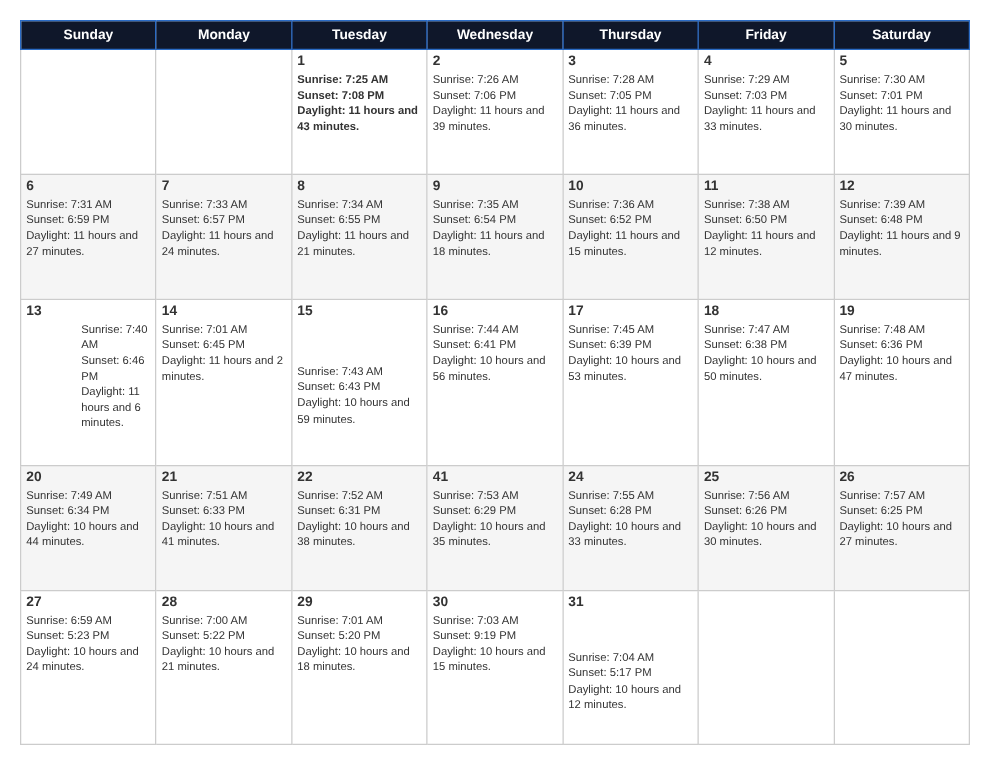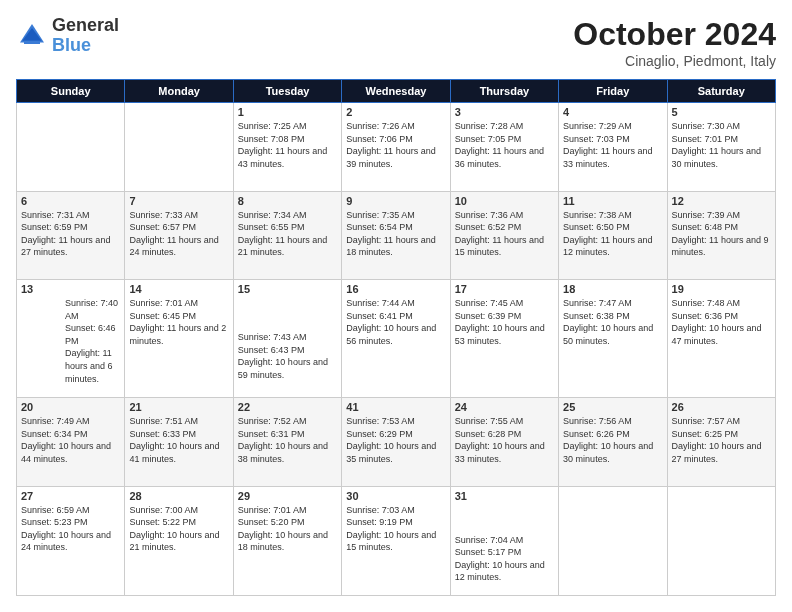--- a/index.html
+++ b/index.html
@@ -95,57 +95,40 @@
       line-height: 1.4;
       color: #333;
     }
     .empty { background: #fff !important; }
     .row-even td { background: #f0f0f0; }
   </style>
 </head>
 <body>
 
 <div class="page">
-  <div class="header">
-    <div class="logo">
-      <svg class="logo-icon" viewBox="0 0 40 40">
-        <polygon points="20,5 35,28 5,28" fill="#3a7bd5"></polygon>
-        <polygon points="20,10 32,26 8,26" fill="#1a5bbf"></polygon>
-        <rect x="10" y="26" width="20" height="4" fill="#3a7bd5"></rect>
-      </svg>
-      <div class="logo-text">
-        <span>General</span>
-        <span>Blue</span>
-      </div>
-    </div>
-    <div class="title-block">
-      <div class="month-title">October 2024</div>
-      <div class="subtitle">Cinaglio, Piedmont, Italy</div>
-    </div>
-  </div>
 
   <table class="calendar">
     <thead>
       <tr>
       <th>Sunday</th>
           <th>Monday</th>
           <th>Tuesday</th>
           <th>Wednesday</th>
           <th>Thursday</th>
           <th>Friday</th>
           <th>Saturday</th>
         </tr>
     </thead>
     <tbody id="calendar-body">
     <tr>
           <td class="empty"></td>
           <td class="empty"></td>
           <td>
             <span class="day-num">1</span>
-            <div class="cell-text" style="white-space: pre-line;">Sunrise: 7:25 AM
+            <div class="cell-text" style="white-space: pre-line; font-weight: bold;">Sunrise: 7:25 AM
 Sunset: 7:08 PM
 Daylight: 11 hours and 43 minutes.</div>
           </td>
           <td>
             <span class="day-num">2</span>
             <div class="cell-text" style="white-space: pre-line;">Sunrise: 7:26 AM
 Sunset: 7:06 PM
 Daylight: 11 hours and 39 minutes.</div>
           </td>
           <td>

